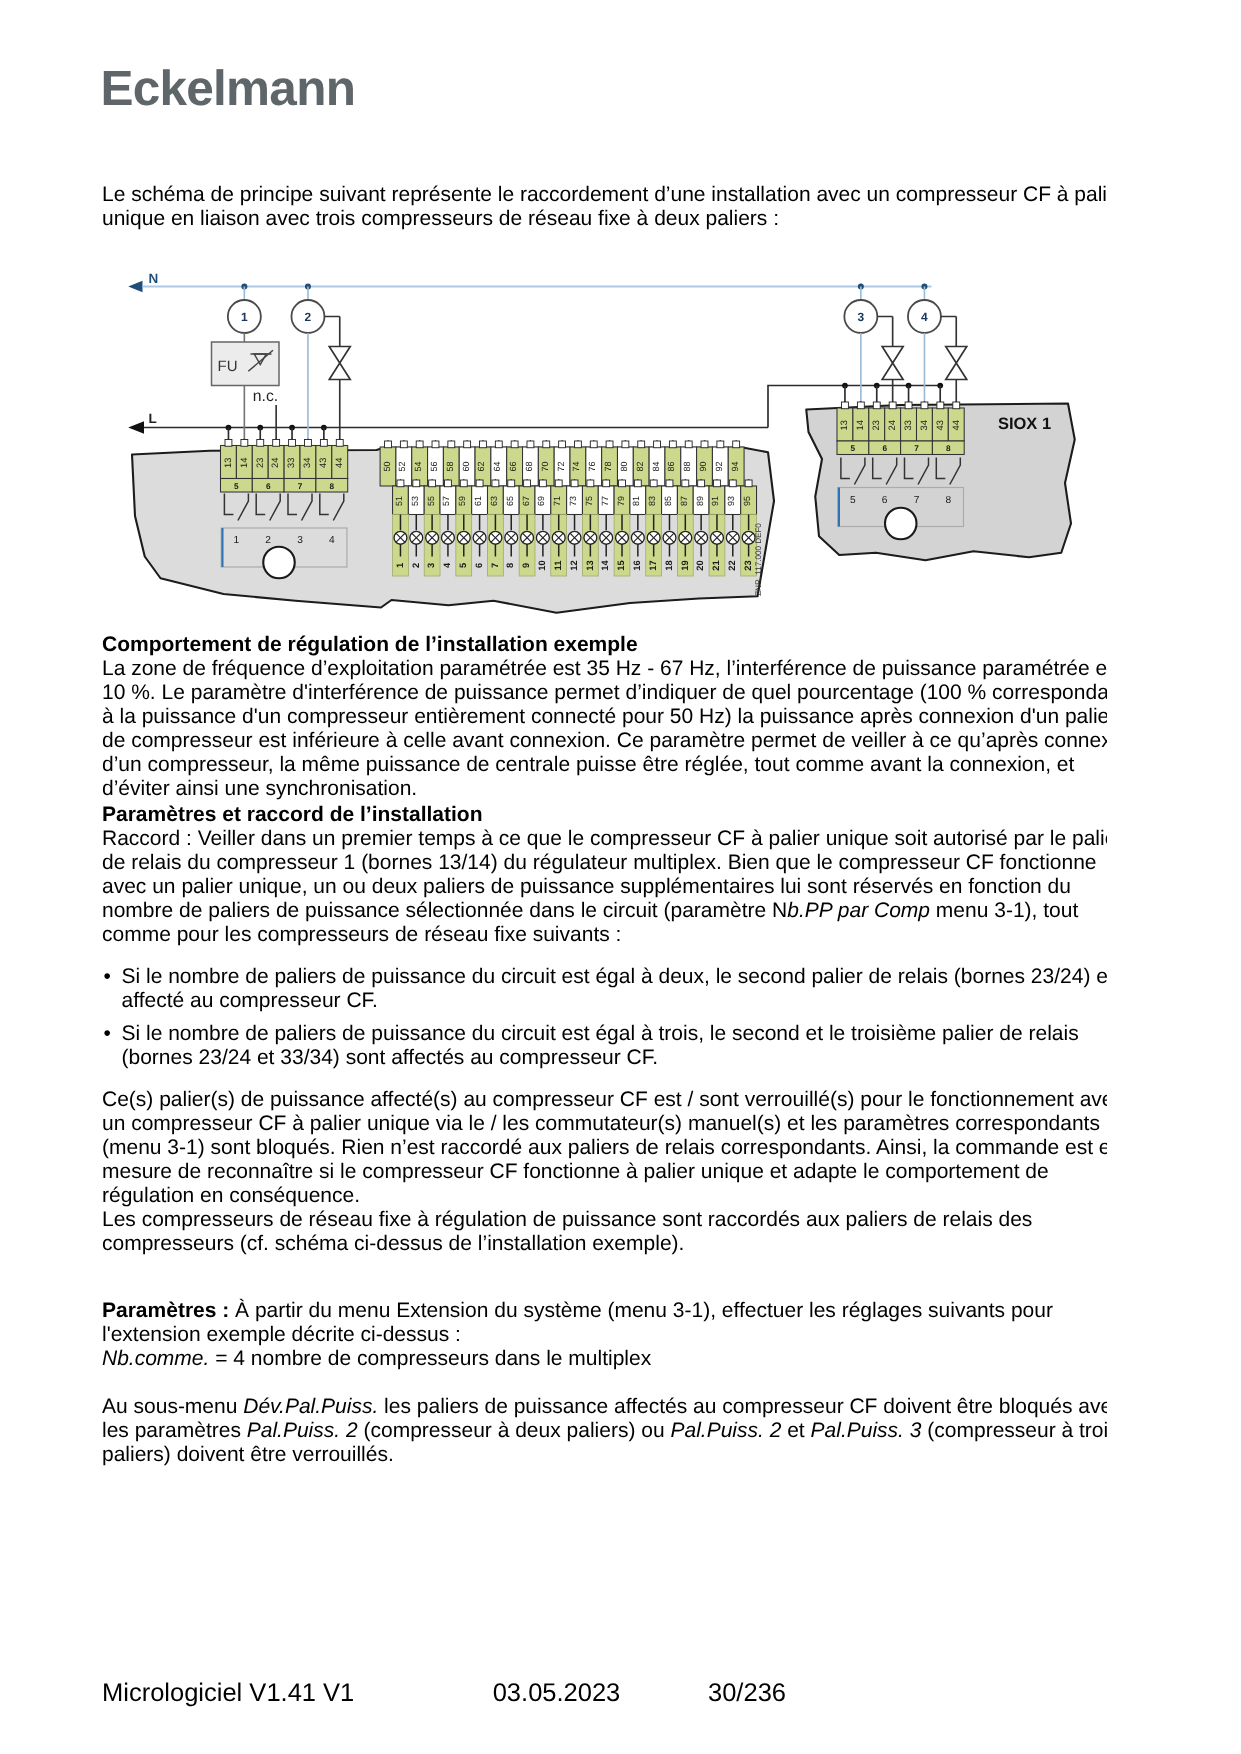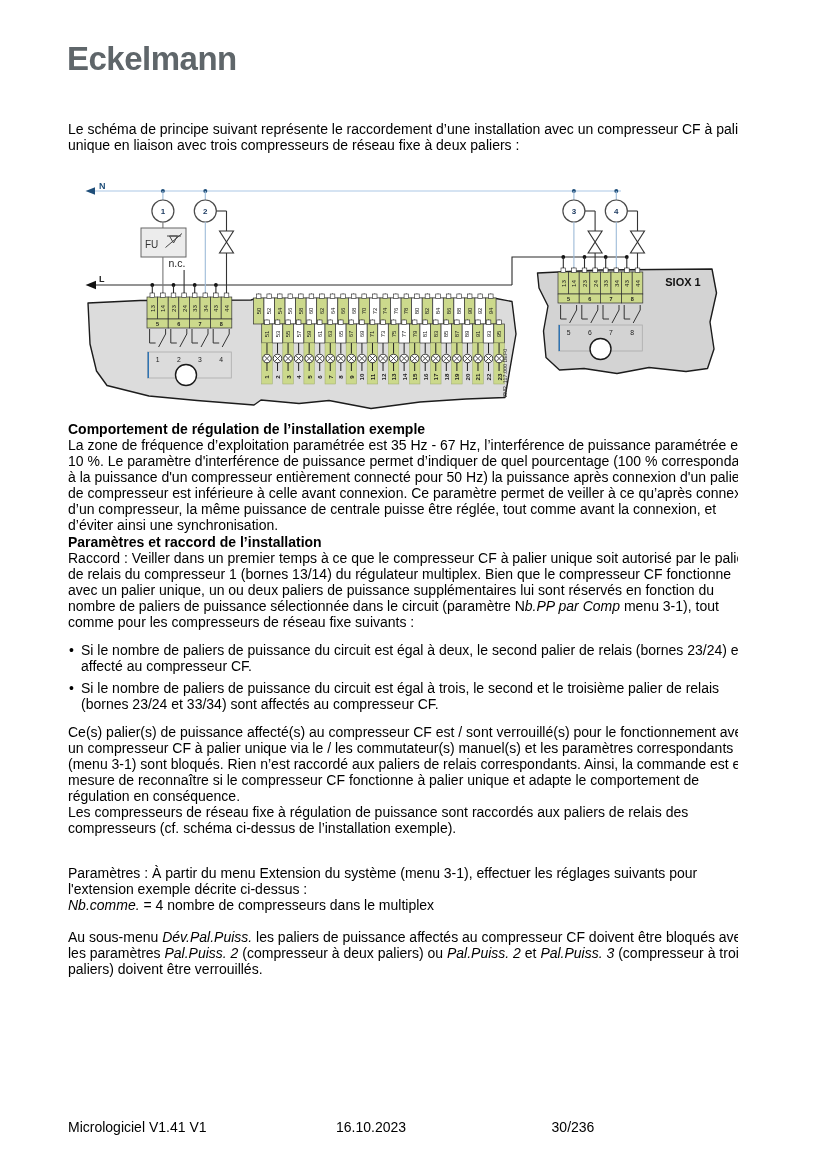--- a/index.html
+++ b/index.html
@@ -13,26 +13,26 @@
   .caption{margin:4px 0 0;}
   .blk-h{font-weight:bold;margin-top:1px;}
   .blk-p{margin:0;}
   .blk-ul{margin:12px 0 12px;padding:0;list-style:none;}
   .blk-ul li{padding-left:13px;position:relative;}
   .blk-ul li + li{margin-top:6px;}
   .blk-ul li::before{content:"\2022";position:absolute;left:1px;}
   .gap-lg{height:29px;}
   .gap-md{height:16px;}
   .i{font-style:italic;}
-  .b{font-weight:normal;text-align:center;}
+  .b{font-weight:bold;text-align:center;}
   .footer{position:absolute;left:68px;right:64px;top:1119px;display:flex;
-          font-size:14px;}
+          font-size:17px;}
   .footer span{flex:1;}
   .footer .c{text-align:center;}
-  .footer .r{text-align:center;}
+  .footer .r{text-align:left;}
   svg{font-family:"Liberation Sans",sans-serif;}
   #diag{position:absolute;left:0;top:172px;pointer-events:none;}
 </style>
 </head>
 <body>
 
 <div class="doc">
 
   <div class="logo">Eckelmann</div>
 
@@ -613,17 +613,17 @@
         <path d="M640.2,133 v5 l-7,13" fill="none" stroke="#333" stroke-width="1"></path>
         <text x="632.2" y="163" font-size="6.8" font-weight="normal" text-anchor="middle" fill="#1a1a1a">8</text>
         <circle cx="600.5" cy="177" r="10.5" fill="#fff" stroke="#1a1a1a" stroke-width="1.4"></circle>
       </g>
 
     <text x="507" y="201" font-size="5.4" fill="#333" text-anchor="middle" transform="rotate(-90 507 201)">ZNR. 117.000 DEF0</text>
   </svg>
 
   <div class="footer">
     <span>Micrologiciel V1.41 V1</span>
-    <span class="c">16.10.2023</span>
+    <span class="c">03.05.2023</span>
     <span class="r">30/236</span>
   </div>
 
 </div>
 
 </body></html>

